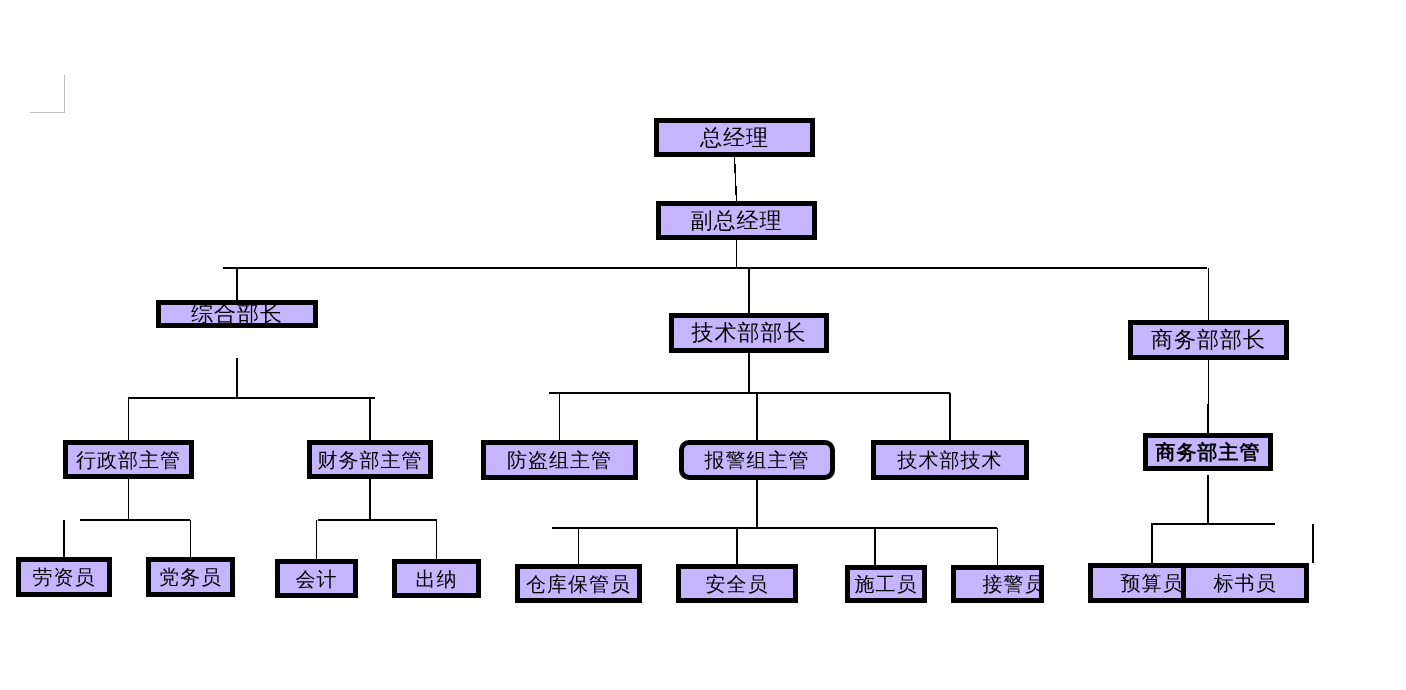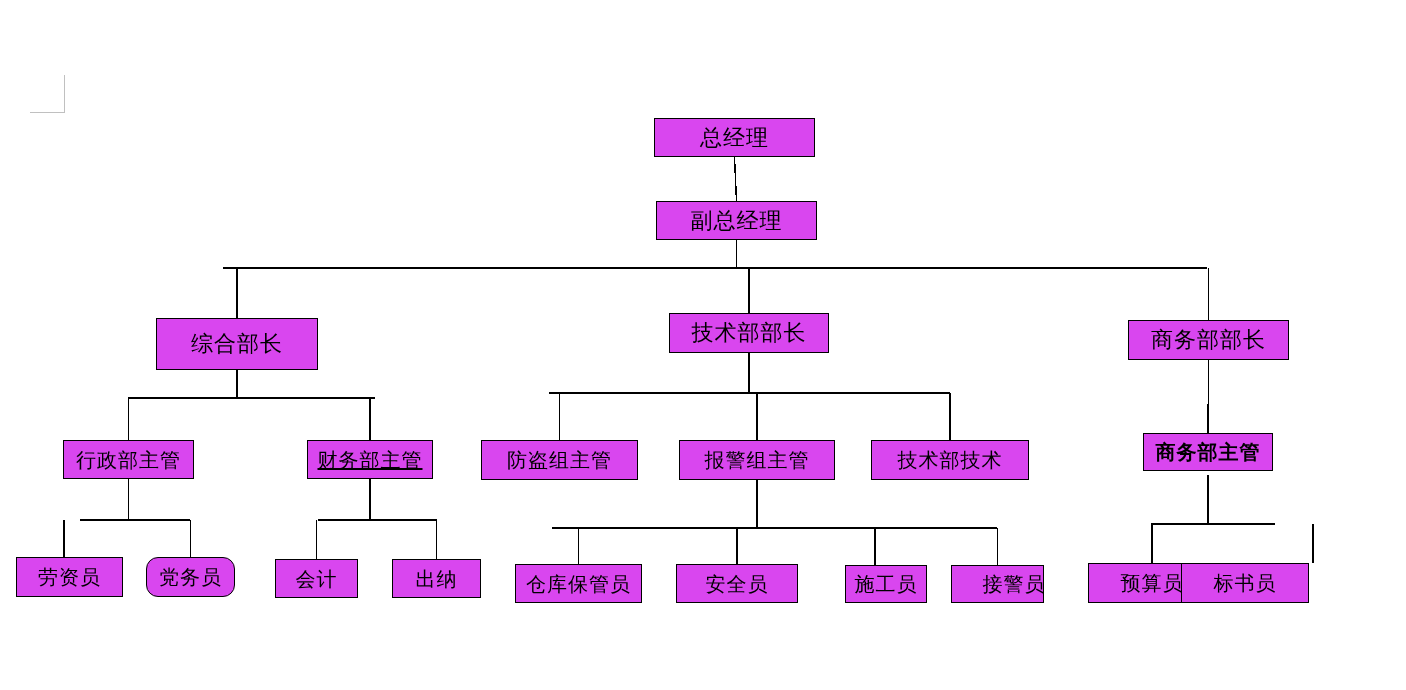--- a/index.html
+++ b/index.html
@@ -46,22 +46,22 @@
     left: 30px;
     top: 112px;
     width: 35px;
     height: 1px;
     border: none;
     background: #c0c0c0;
   }
   .org-box {
     position: absolute;
     box-sizing: border-box;
-    border: 1px solid #6d28d9;
-    background: #d946ef;
+    border: 5px solid #6d28d9;
+    background: #c4b5fd;
     display: flex;
     align-items: center;
     justify-content: center;
     text-align: center;
     line-height: 1;
     white-space: nowrap;
     letter-spacing: 1px;
   }
   .org-box .box-label {
     display: block;
@@ -112,51 +112,51 @@
       <line x1="1313" y1="524" x2="1313" y2="563" stroke="#000000" stroke-width="1.4" shape-rendering="crispEdges"></line>
     </svg>
 
   <div id="nodes-layer">
       <div class="org-box" style="left: 654px; top: 118px; width: 161px; height: 39px; font-size: 22px; border-color: rgb(0, 0, 0); color: rgb(0, 0, 0);">
         <span class="box-label">总经理</span>
       </div>
       <div class="org-box" style="left: 656px; top: 201px; width: 161px; height: 39px; font-size: 22px; border-color: rgb(0, 0, 0); color: rgb(0, 0, 0);">
         <span class="box-label">副总经理</span>
       </div>
-      <div class="org-box" style="left: 156px; top: 318px; width: 162px; height: 52px; font-size: 22px; border-color: rgb(0, 0, 0); color: rgb(0, 0, 0);">
+      <div class="org-box" style="left: 156px; top: 300px; width: 162px; height: 28px; font-size: 22px; border-color: rgb(0, 0, 0); color: rgb(0, 0, 0);">
         <span class="box-label">综合部长</span>
       </div>
       <div class="org-box" style="left: 669px; top: 313px; width: 160px; height: 40px; font-size: 22px; border-color: rgb(0, 0, 0); color: rgb(0, 0, 0);">
         <span class="box-label">技术部部长</span>
       </div>
       <div class="org-box" style="left: 1128px; top: 320px; width: 161px; height: 40px; font-size: 22px; border-color: rgb(0, 0, 0); color: rgb(0, 0, 0);">
         <span class="box-label">商务部部长</span>
       </div>
       <div class="org-box" style="left: 63px; top: 440px; width: 131px; height: 39px; font-size: 20px; border-color: rgb(0, 0, 0); color: rgb(0, 0, 0);">
         <span class="box-label">行政部主管</span>
       </div>
-      <div class="org-box" style="left: 307px; top: 440px; width: 126px; height: 39px; font-size: 20px; border-color: rgb(0, 0, 0); color: rgb(0, 0, 0); text-decoration: underline;">
+      <div class="org-box" style="left: 307px; top: 440px; width: 126px; height: 39px; font-size: 20px; border-color: rgb(0, 0, 0); color: rgb(0, 0, 0);">
         <span class="box-label">财务部主管</span>
       </div>
       <div class="org-box" style="left: 481px; top: 440px; width: 157px; height: 40px; font-size: 20px; border-color: rgb(0, 0, 0); color: rgb(0, 0, 0);">
         <span class="box-label">防盗组主管</span>
       </div>
-      <div class="org-box" style="left: 679px; top: 440px; width: 156px; height: 40px; font-size: 20px; border-color: rgb(0, 0, 0); color: rgb(0, 0, 0);">
+      <div class="org-box" style="left: 679px; top: 440px; width: 156px; height: 40px; font-size: 20px; border-color: rgb(0, 0, 0); color: rgb(0, 0, 0); border-radius: 10px;">
         <span class="box-label">报警组主管</span>
       </div>
       <div class="org-box" style="left: 871px; top: 440px; width: 158px; height: 40px; font-size: 20px; border-color: rgb(0, 0, 0); color: rgb(0, 0, 0);">
         <span class="box-label">技术部技术</span>
       </div>
       <div class="org-box" style="left: 1143px; top: 433px; width: 130px; height: 38px; font-size: 20px; border-color: rgb(0, 0, 0); color: rgb(0, 0, 0); font-weight: bold;">
         <span class="box-label">商务部主管</span>
       </div>
-      <div class="org-box" style="left: 16px; top: 557px; width: 107px; height: 40px; font-size: 20px; border-color: rgb(0, 0, 0); color: rgb(0, 0, 0);">
+      <div class="org-box" style="left: 16px; top: 557px; width: 96px; height: 40px; font-size: 20px; border-color: rgb(0, 0, 0); color: rgb(0, 0, 0);">
         <span class="box-label">劳资员</span>
       </div>
-      <div class="org-box" style="left: 146px; top: 557px; width: 89px; height: 40px; font-size: 20px; border-color: rgb(0, 0, 0); color: rgb(0, 0, 0); border-radius: 12px;">
+      <div class="org-box" style="left: 146px; top: 557px; width: 89px; height: 40px; font-size: 20px; border-color: rgb(0, 0, 0); color: rgb(0, 0, 0);">
         <span class="box-label">党务员</span>
       </div>
       <div class="org-box" style="left: 275px; top: 559px; width: 83px; height: 39px; font-size: 20px; border-color: rgb(0, 0, 0); color: rgb(0, 0, 0);">
         <span class="box-label">会计</span>
       </div>
       <div class="org-box" style="left: 392px; top: 559px; width: 89px; height: 39px; font-size: 20px; border-color: rgb(0, 0, 0); color: rgb(0, 0, 0);">
         <span class="box-label">出纳</span>
       </div>
       <div class="org-box" style="left: 515px; top: 564px; width: 127px; height: 39px; font-size: 20px; border-color: rgb(0, 0, 0); color: rgb(0, 0, 0);">
         <span class="box-label">仓库保管员</span>

